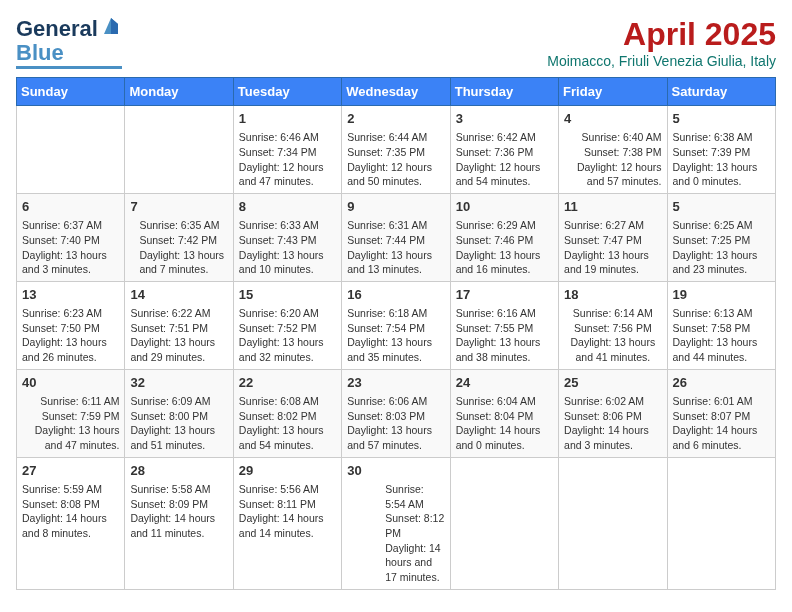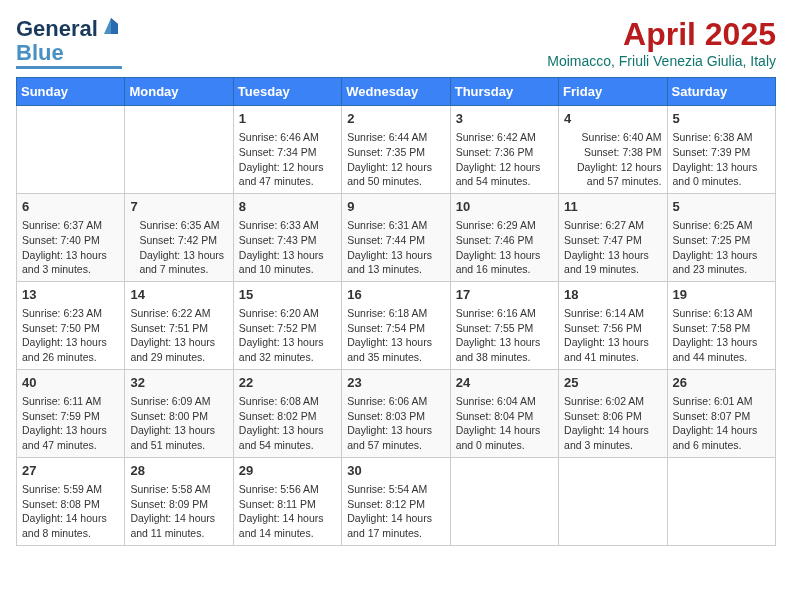--- a/index.html
+++ b/index.html
@@ -227,35 +227,35 @@
 Daylight: 13 hours and 35 minutes.</div>
         </td>
         <td>
           <span class="day-num">17</span>
           <div class="day-info" style="white-space: pre-line;">Sunrise: 6:16 AM
 Sunset: 7:55 PM
 Daylight: 13 hours and 38 minutes.</div>
         </td>
         <td>
           <span class="day-num">18</span>
-          <div class="day-info" style="white-space: pre-line;">Sunrise: 6:14 AM
+          <div class="day-info" style="white-space: pre-line; text-align: center;">Sunrise: 6:14 AM
 Sunset: 7:56 PM
 Daylight: 13 hours and 41 minutes.</div>
         </td>
         <td>
           <span class="day-num">19</span>
           <div class="day-info" style="white-space: pre-line;">Sunrise: 6:13 AM
 Sunset: 7:58 PM
 Daylight: 13 hours and 44 minutes.</div>
         </td>
       </tr>
       <tr>
         <td>
           <span class="day-num">40</span>
-          <div class="day-info" style="white-space: pre-line;">Sunrise: 6:11 AM
+          <div class="day-info" style="white-space: pre-line; text-align: right;">Sunrise: 6:11 AM
 Sunset: 7:59 PM
 Daylight: 13 hours and 47 minutes.</div>
         </td>
         <td>
           <span class="day-num">32</span>
           <div class="day-info" style="white-space: pre-line;">Sunrise: 6:09 AM
 Sunset: 8:00 PM
 Daylight: 13 hours and 51 minutes.</div>
         </td>
         <td>
@@ -303,21 +303,21 @@
 Daylight: 14 hours and 11 minutes.</div>
         </td>
         <td>
           <span class="day-num">29</span>
           <div class="day-info" style="white-space: pre-line;">Sunrise: 5:56 AM
 Sunset: 8:11 PM
 Daylight: 14 hours and 14 minutes.</div>
         </td>
         <td>
           <span class="day-num">30</span>
-          <div class="day-info" style="white-space: pre-line;">Sunrise: 5:54 AM
+          <div class="day-info" style="white-space: pre-line; margin-left: 38px;">Sunrise: 5:54 AM
 Sunset: 8:12 PM
 Daylight: 14 hours and 17 minutes.</div>
         </td>
         <td class="empty"></td>
         <td class="empty"></td>
         <td class="empty"></td>
       </tr>
     </tbody>
 </table>
 

